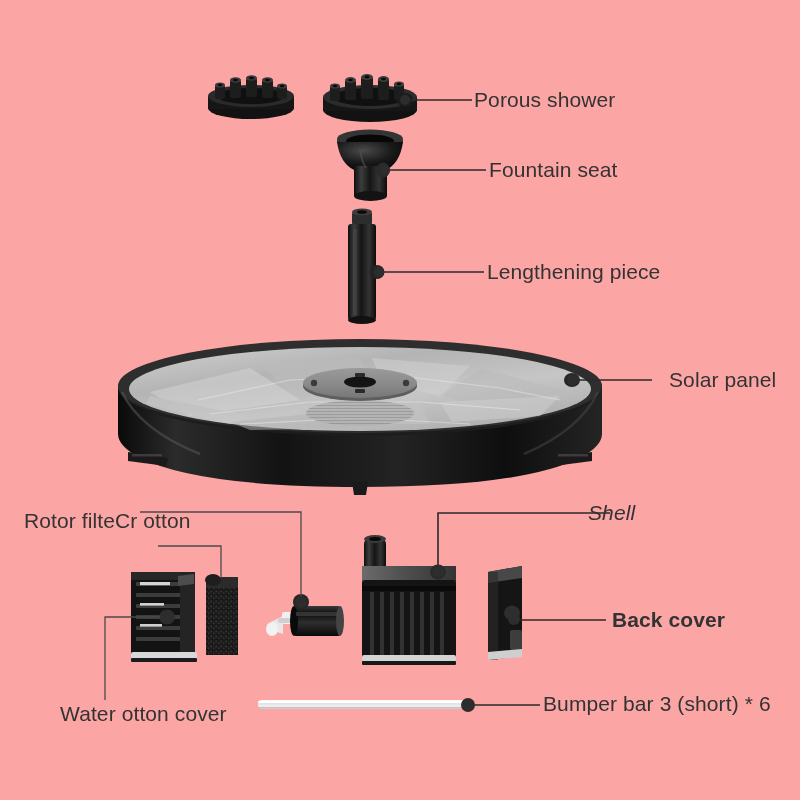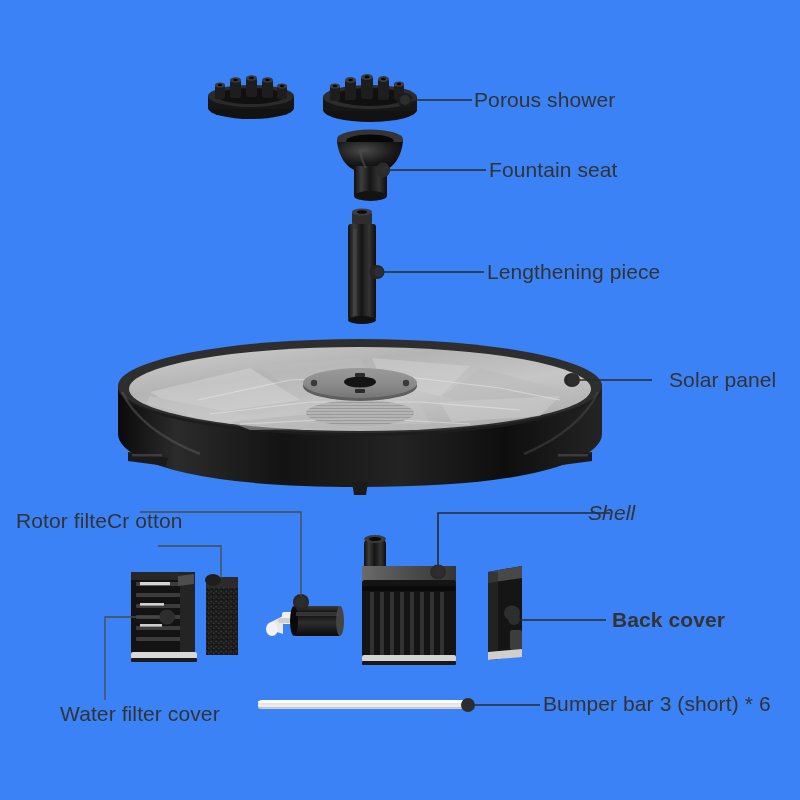--- a/index.html
+++ b/index.html
@@ -8,21 +8,21 @@
     padding: 0;
     background: #ffffff;
   }
   body {
     font-family: "Liberation Sans", sans-serif;
   }
   #stage {
     position: relative;
     width: 800px;
     height: 800px;
-    background: #3b82f6;
+    background: #fca5a5;
     overflow: hidden;
   }
   #diagram-svg {
     position: absolute;
     left: 0;
     top: 0;
     width: 800px;
     height: 800px;
   }
   .callout-label {
@@ -391,19 +391,19 @@
   <div class="callout-label" style="left:487px; top:260px;">Lengthening piece</div>
 
   <div class="callout-label" style="left:489px; top:158px;">Fountain seat</div>
 
   <div class="callout-label" style="left:656px; top:368px;margin-left:13px;">Solar panel</div>
 
   <div class="callout-label" style="left:588px; top:501px;font-style:italic;">Shell</div>
 
   <div class="callout-label" style="left:612px; top:608px;font-weight:bold;">Back cover</div>
 
-  <div class="callout-label" style="left:16px; top:509px;text-align:right;">Rotor filteCr otton</div>
-
-  <div class="callout-label" style="left:60px; top:702px;">Water filter cover</div>
+  <div class="callout-label" style="left:24px; top:509px;text-align:right;">Rotor filteCr otton</div>
+
+  <div class="callout-label" style="left:60px; top:702px;">Water otton cover</div>
 
   <div class="callout-label" style="left:543px; top:692px;">Bumper bar 3 (short) * 6</div>
 
 </div>
 
 </body></html>

